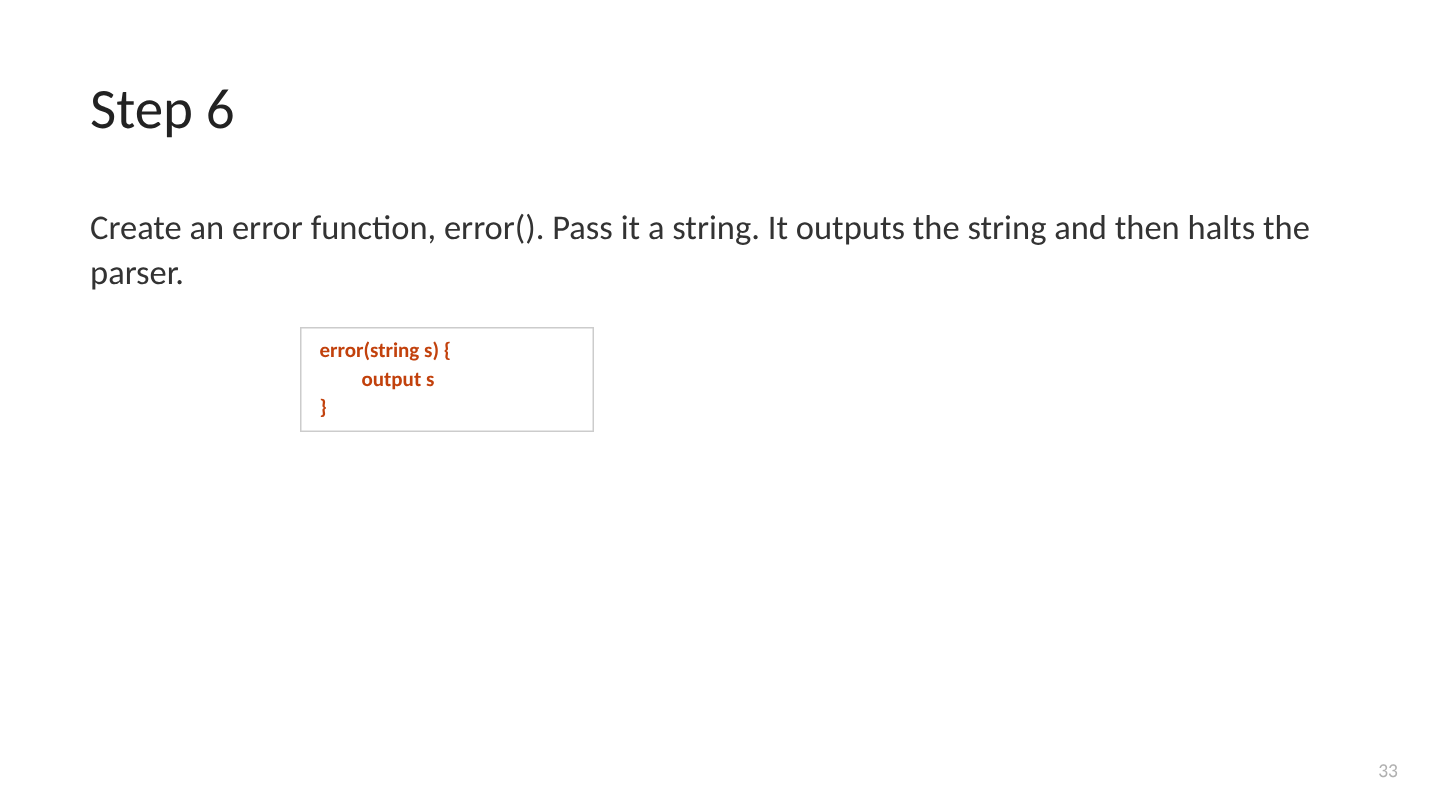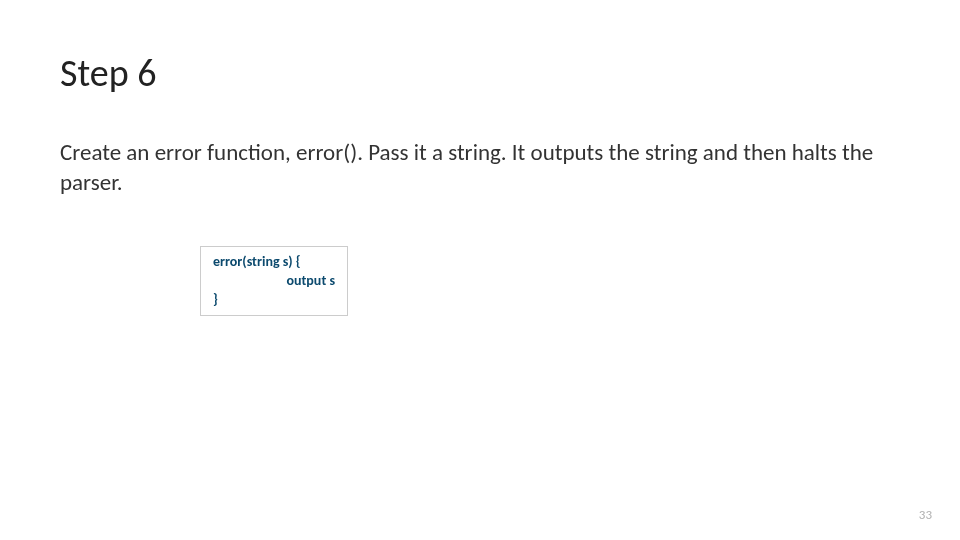--- a/index.html
+++ b/index.html
@@ -24,40 +24,39 @@
       font-size: 38px;
       font-weight: 400;
       color: #222222;
       margin-bottom: 42px;
       font-family: 'Calibri Light', Calibri, sans-serif;
     }
     .body-text {
       font-size: 23px;
       color: #333333;
       line-height: 1.3;
-      margin-bottom: 48px;
+      margin-bottom: 20px;
       font-weight: 400;
     }
     .code-box {
       border: 1px solid #cccccc;
       padding: 6px 12px;
       margin-left: 140px;
-      width: 148px;
+      width: 196px;
       font-size: 14px;
       font-weight: 600;
-      color: #0c4a6e;
+      color: #c2410c;
       line-height: 1.35;
       font-family: Calibri, Arial, sans-serif;
     }
     .code-line {
       white-space: pre;
     }
     .indent {
       padding-left: 28px;
-      text-align: right;
     }
     .page-number {
       position: absolute;
       bottom: 18px;
       right: 28px;
       font-size: 13px;
       color: #b0b0b0;
     }
   </style>
 </head>

